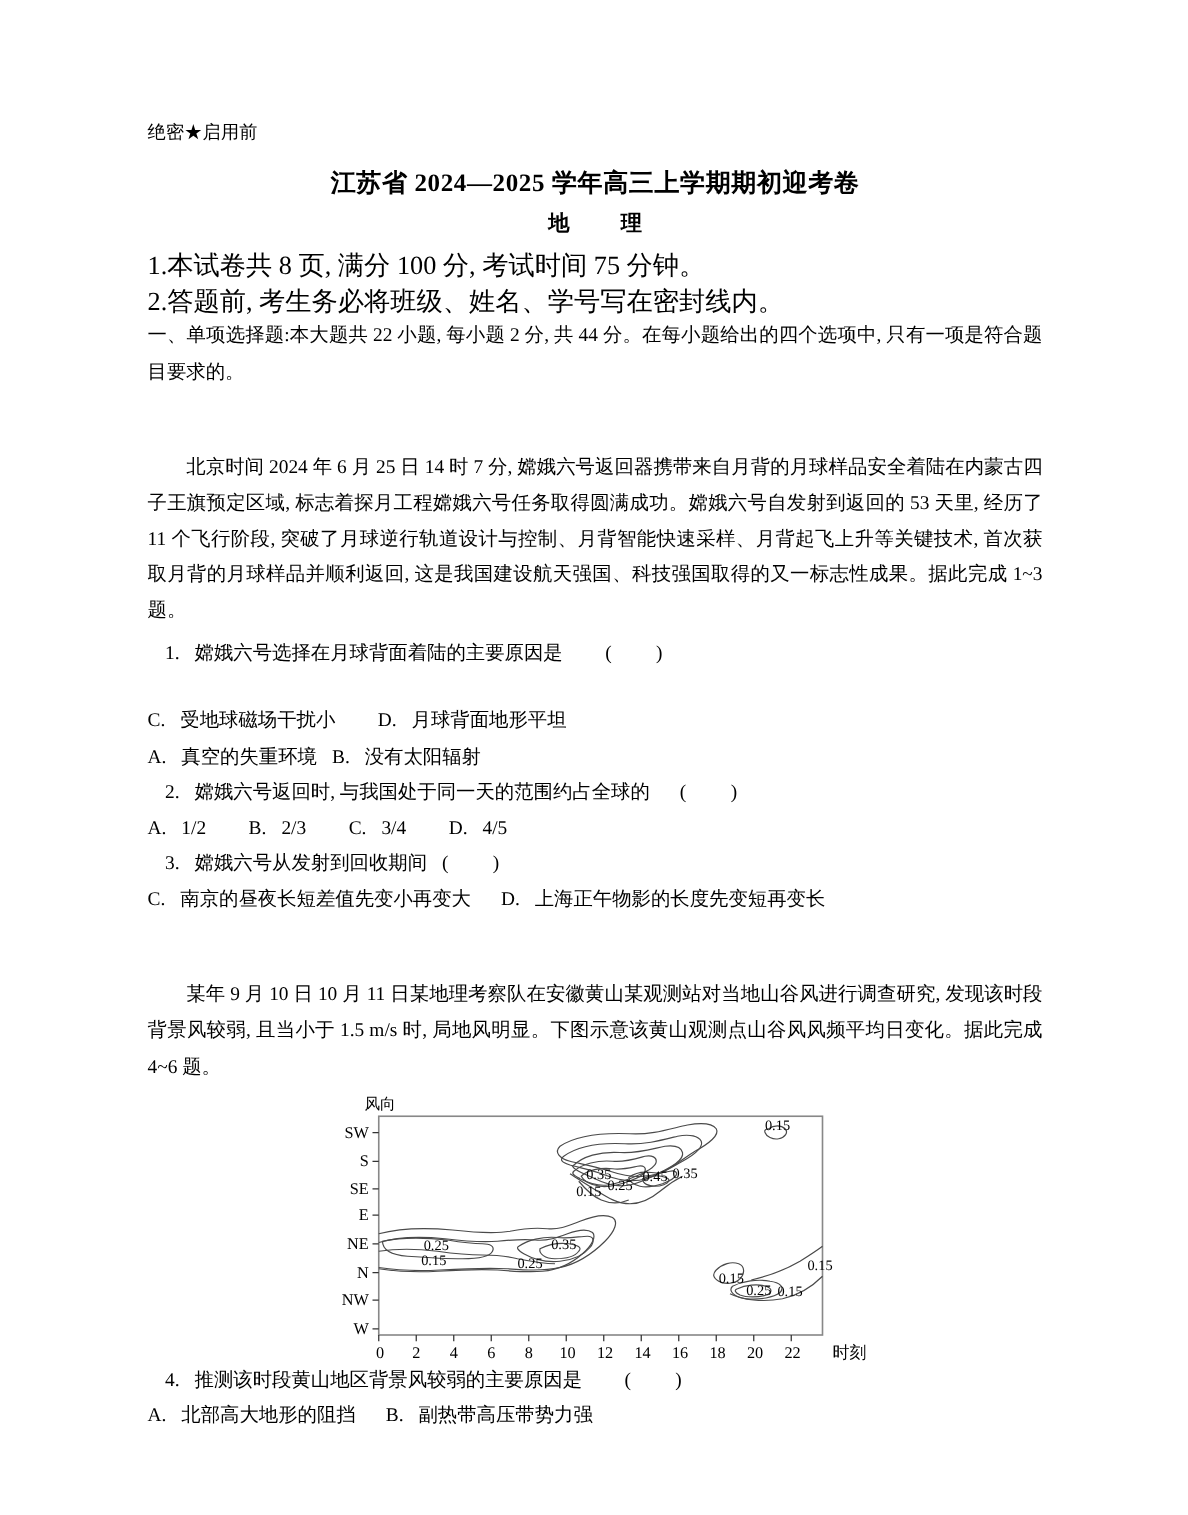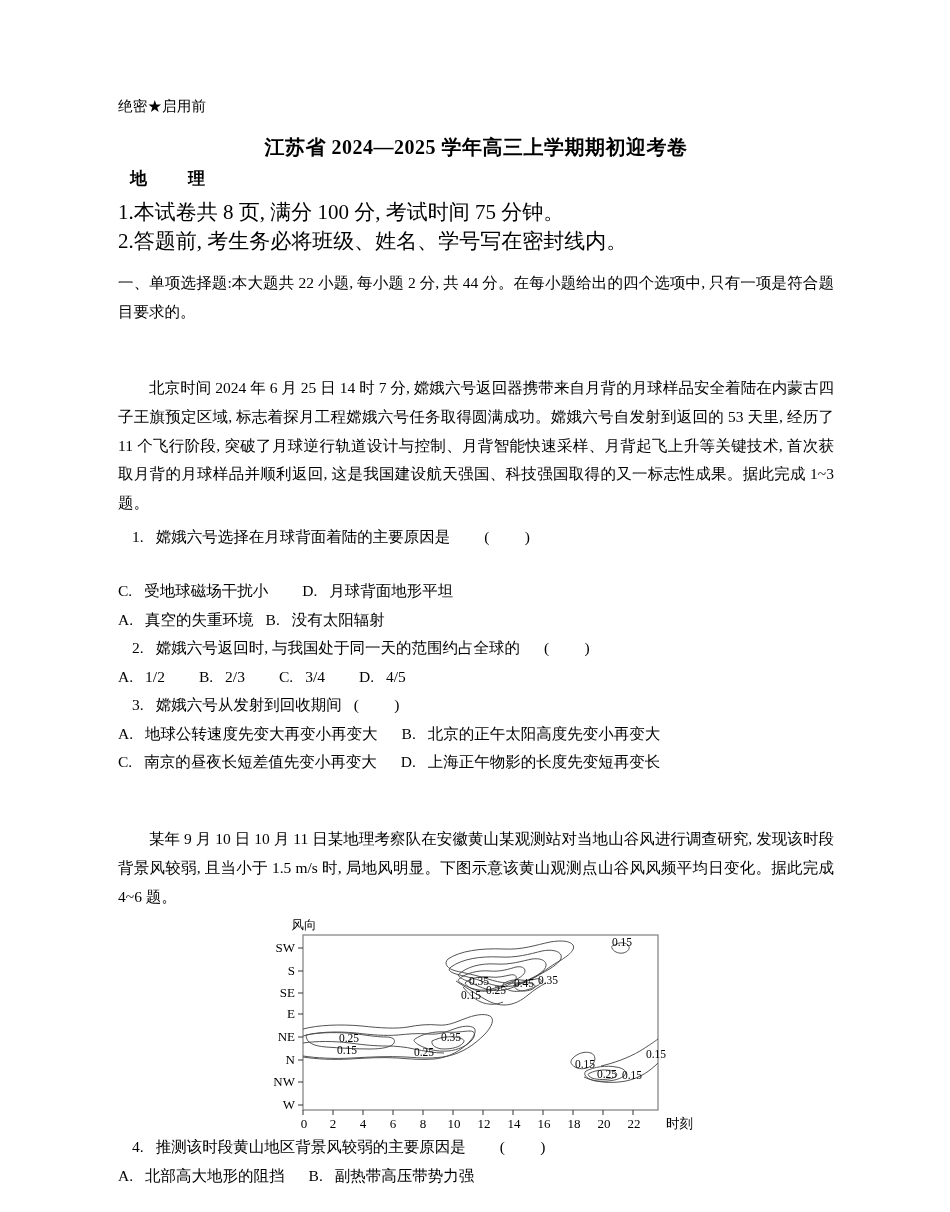--- a/index.html
+++ b/index.html
@@ -38,20 +38,21 @@
   }
   .doc-title {
     text-align: center;
     font-size: 20px;
     font-weight: bold;
     line-height: 34px;
     letter-spacing: 0.5px;
     margin: 0 0 2px 0;
   }
   .doc-subject {
+    text-align: center;
     font-size: 17px;
     font-weight: bold;
     line-height: 26px;
     letter-spacing: 12px;
     padding-left: 12px;
     margin-bottom: 6px;
   }
 
   
   .notice-head {
@@ -59,21 +60,20 @@
     line-height: 28.5px;
   }
   .notice-item {
     font-size: 21px;
     line-height: 28.5px;
   }
   .section-intro {
     font-size: 15.5px;
     line-height: 28.5px;
     text-align: justify;
-    margin-top: 14px;
   }
   .passage {
     font-size: 15.5px;
     line-height: 28.8px;
     text-align: justify;
     text-indent: 2em;
     margin-top: 48px;
   }
   .q-stem {
     font-size: 15.5px;
@@ -140,23 +140,20 @@
 
     <div class="q-stem">
       <span>2.</span><span class="opt-gap-1"></span><span>嫦娥六号返回时, 与我国处于同一天的范围约占全球的</span><span class="opt-gap-3"></span><span class="paren">(　)</span>
     </div>
     <div class="q-opts">
       <span>A.</span><span class="opt-gap-1"></span><span>1/2</span><span class="opt-gap-2"></span><span>B.</span><span class="opt-gap-1"></span><span>2/3</span><span class="opt-gap-2"></span><span>C.</span><span class="opt-gap-1"></span><span>3/4</span><span class="opt-gap-2"></span><span>D.</span><span class="opt-gap-1"></span><span>4/5</span>
     </div>
 
     <div class="q-stem">
       <span>3.</span><span class="opt-gap-1"></span><span>嫦娥六号从发射到回收期间</span><span class="opt-gap-1"></span><span class="paren">(　)</span>
-    </div>
-    <div class="q-opts">
-      <span>A.</span><span class="opt-gap-1"></span><span>地球公转速度先变大再变小再变大</span><span class="opt-gap-3"></span><span>B.</span><span class="opt-gap-1"></span><span>北京的正午太阳高度先变小再变大</span>
     </div>
     <div class="q-opts">
       <span>C.</span><span class="opt-gap-1"></span><span>南京的昼夜长短差值先变小再变大</span><span class="opt-gap-3"></span><span>D.</span><span class="opt-gap-1"></span><span>上海正午物影的长度先变短再变长</span>
     </div>
 
     <div class="passage">某年 9 月 10 日 10 月 11 日某地理考察队在安徽黄山某观测站对当地山谷风进行调查研究, 发现该时段背景风较弱, 且当小于 1.5 m/s 时, 局地风明显。下图示意该黄山观测点山谷风风频平均日变化。据此完成 4~6 题。</div>
 
     <div class="figure-wrap">
       <svg class="figure-svg" width="716" height="218" viewBox="0 0 716 218">
 

